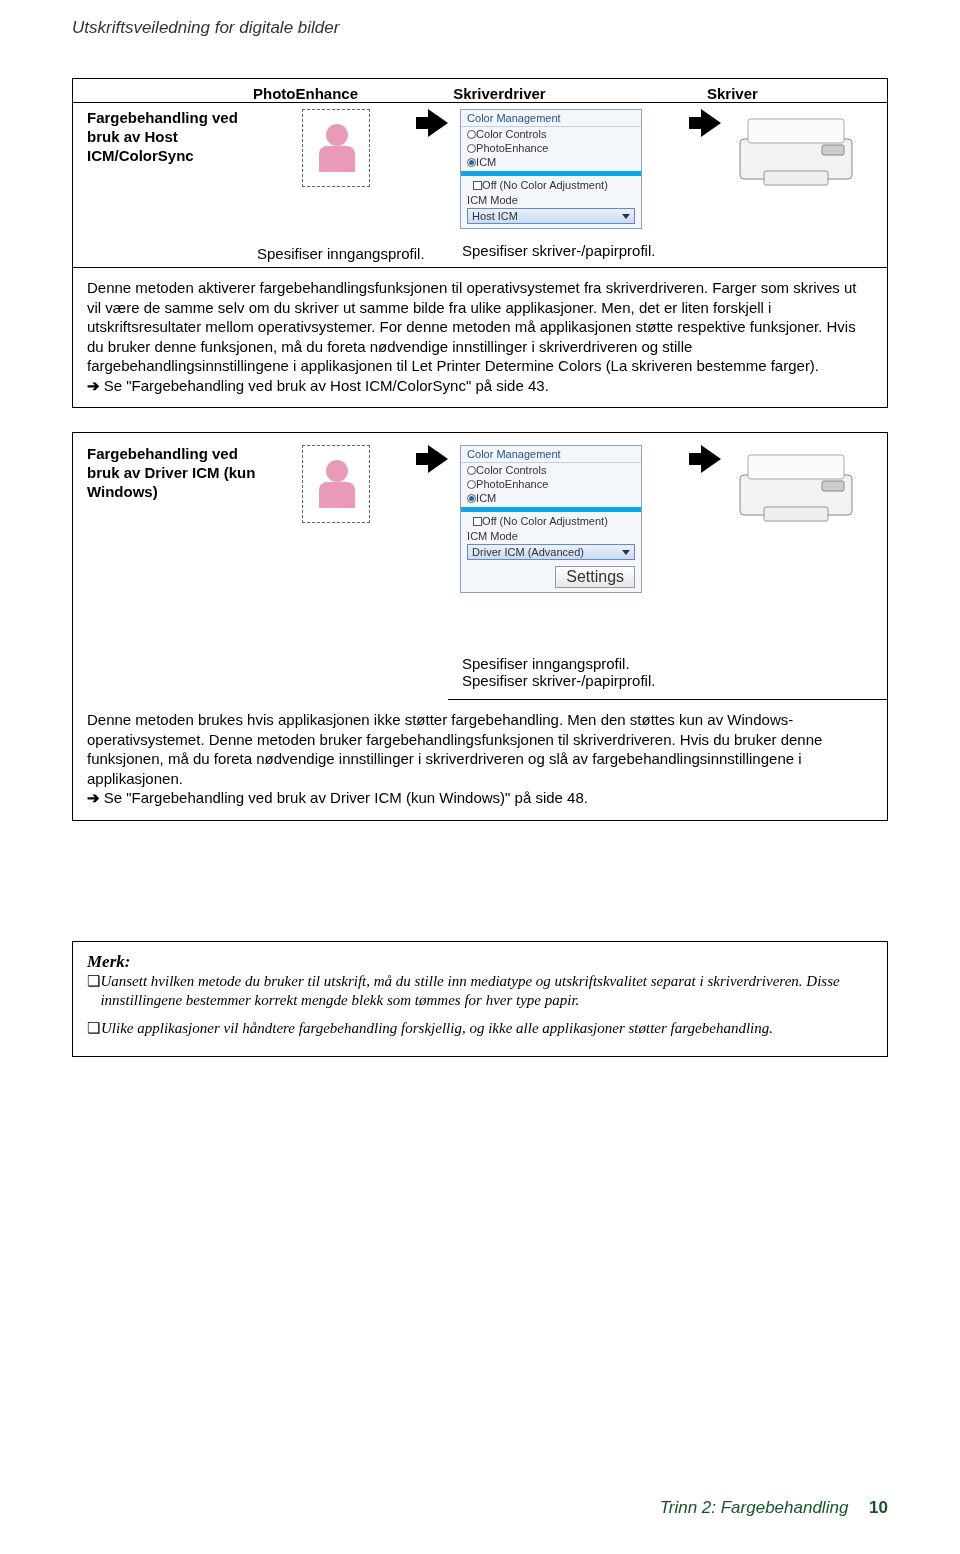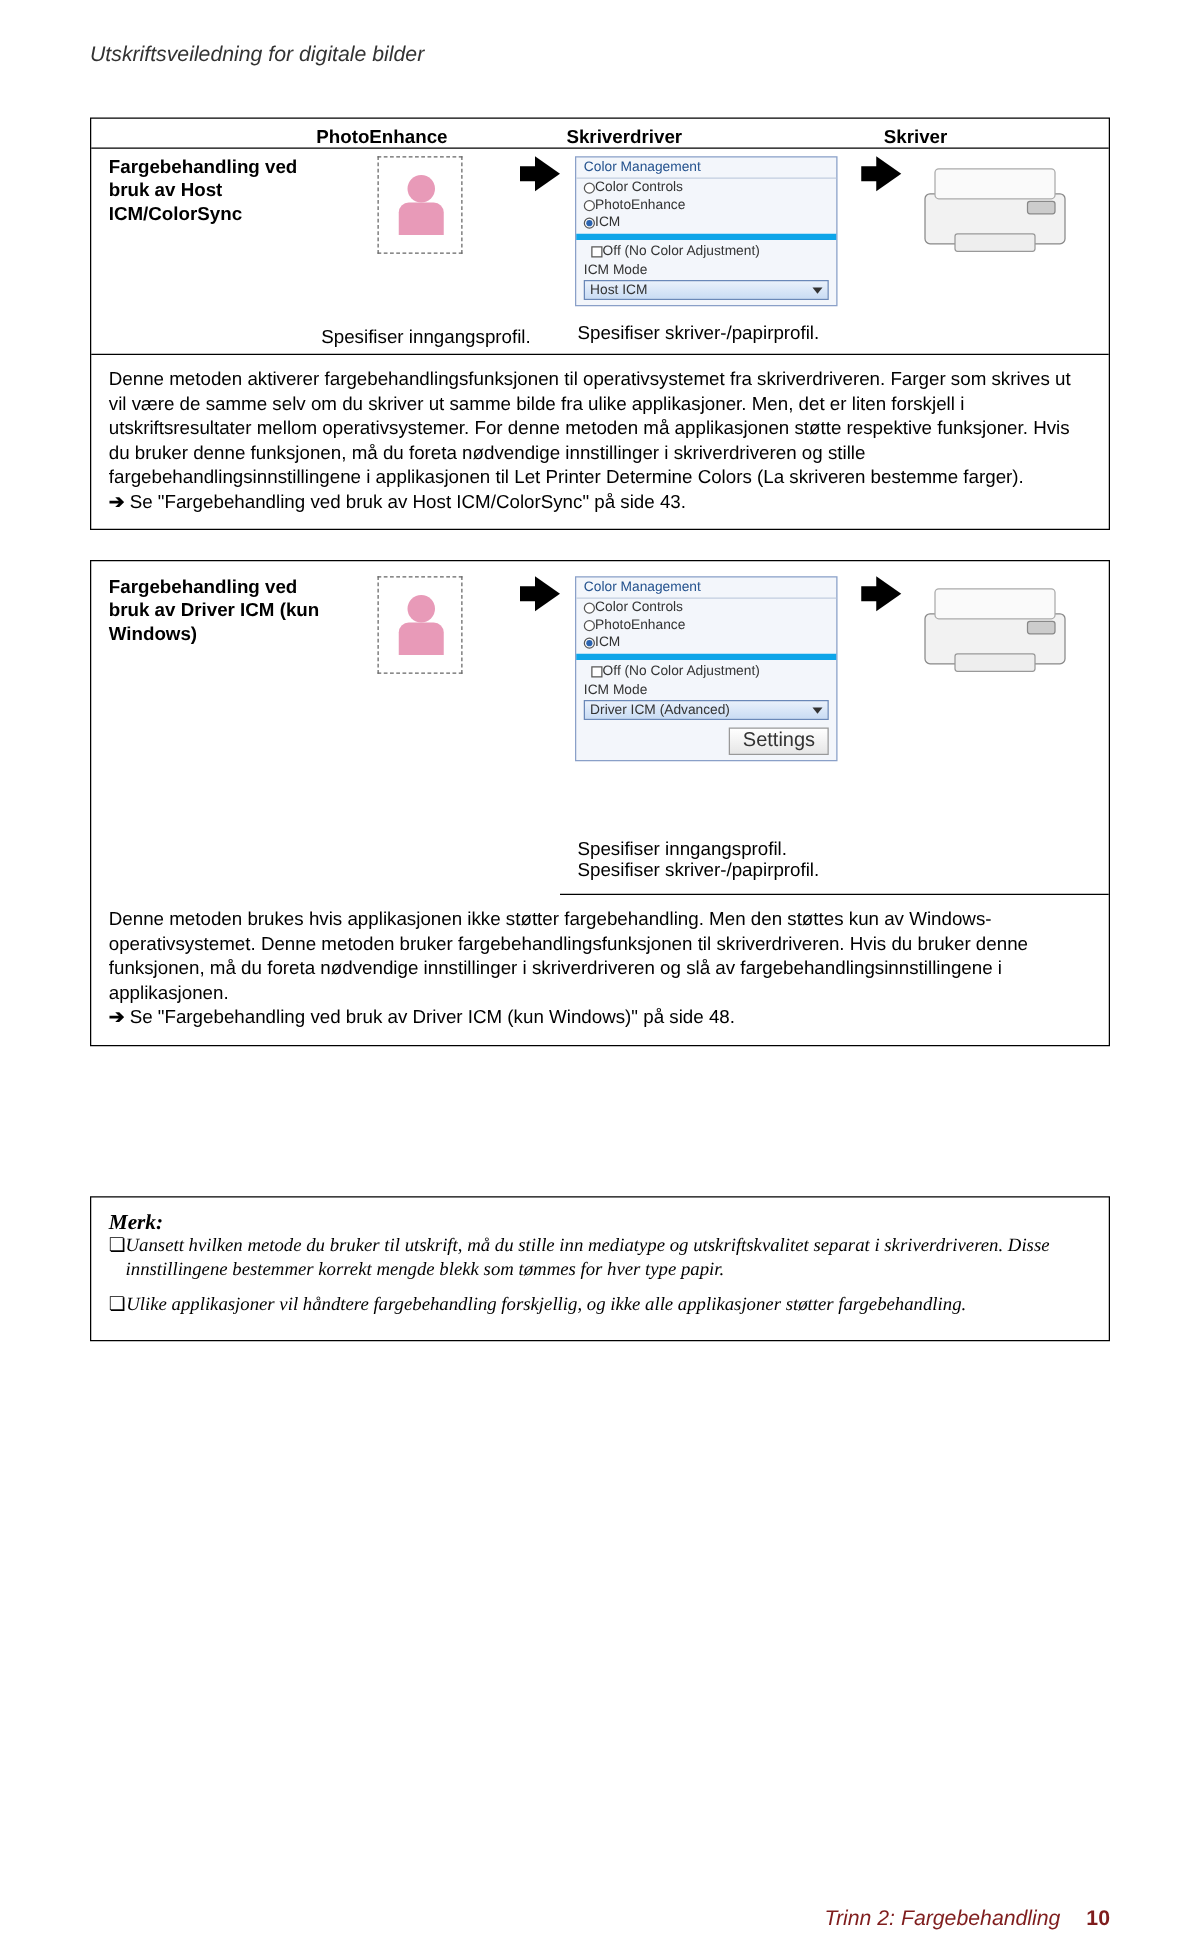--- a/index.html
+++ b/index.html
@@ -8,21 +8,21 @@
     height: 1554px;
     background: #fff;
     font-family: Arial, Helvetica, sans-serif;
     color: #000;
     position: relative;
   }
   .header-title {
     font-style: italic;
     font-size: 17px;
     color: #333;
-    padding: 34px 0 0 72px;
+    padding: 18px 0 0 72px;
   }
   .content {
     padding: 40px 72px 0 72px;
   }
   .box {
     border: 1px solid #000;
     margin-bottom: 24px;
   }
   .row-graphics {
     display: flex;
@@ -75,21 +75,21 @@
     width: 14px; height: 12px;
     background: #000;
   }
 
   
   .driver-panel {
     border: 1px solid #8aa0c8;
     background: #f3f6fb;
     font-size: 11px;
     color: #333;
-    width: 210px;
+    width: 182px;
   }
   .driver-panel .dp-title {
     border-bottom: 1px solid #c2cde0;
     padding: 2px 6px;
     color: #24528e;
     font-weight: normal;
   }
   .driver-panel .dp-option {
     padding: 1px 6px 1px 6px;
     display: flex;
@@ -148,25 +148,25 @@
     font-style: italic;
     font-size: 15px;
     line-height: 1.3;
     margin-bottom: 8px;
   }
   .note-item .sq { width: 14px; font-style: normal; }
 
   
   .footer {
     position: absolute;
-    bottom: 9px;
+    bottom: 36px;
     right: 72px;
     font-style: italic;
     font-size: 17px;
-    color: #7f1d1d;
+    color: #14532d;
   }
   .footer .pg { font-style: normal; font-weight: bold; margin-left: 16px; }
 
   .wrap-header {
     display: flex;
     padding: 6px 14px 0 14px;
     font-weight: bold;
     font-size: 15px;
   }
   .wrap-header > div:nth-child(1){ width:170px;}

